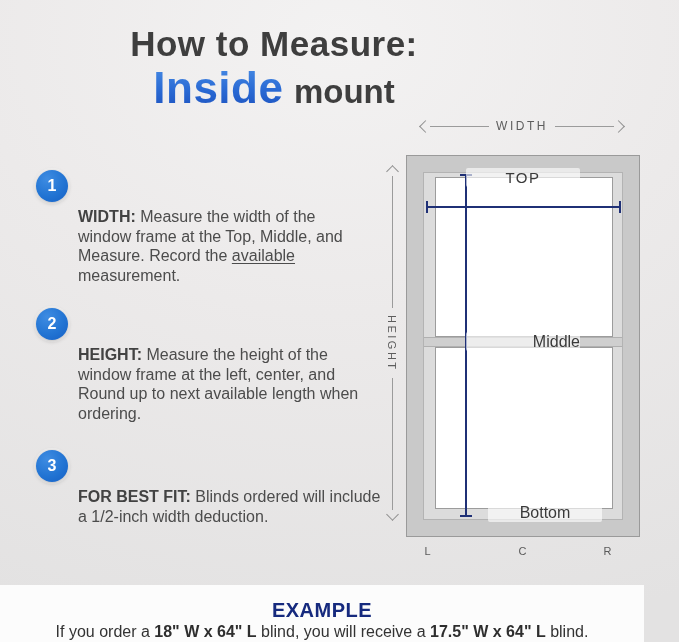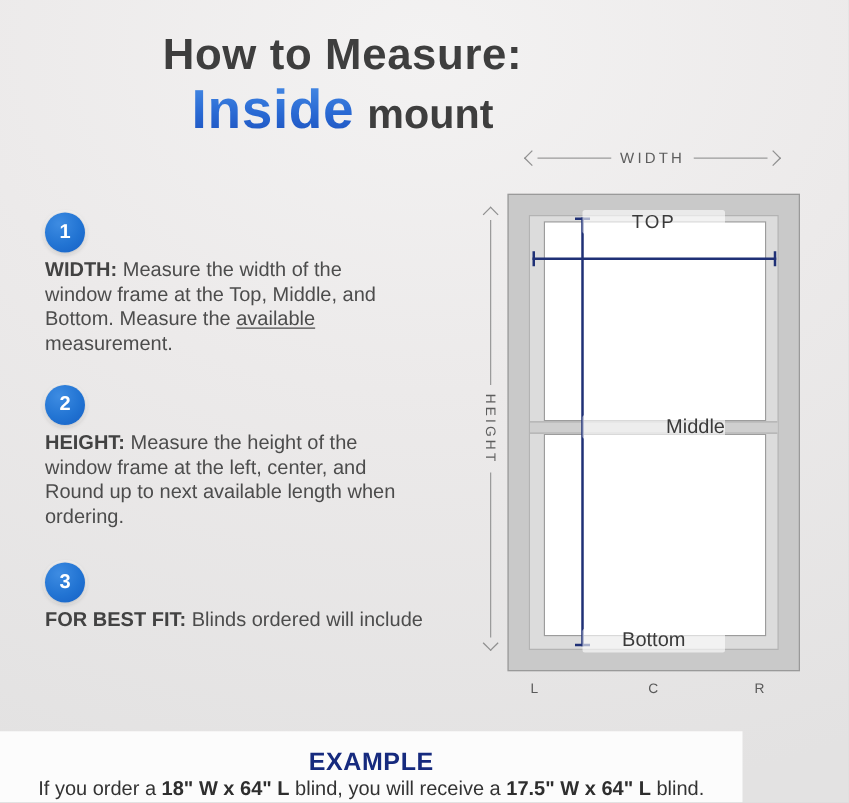--- a/index.html
+++ b/index.html
@@ -20,21 +20,21 @@
   .mount{font-size:33px;font-weight:700;color:#3e3e3e;margin-left:6px;}
   
   .step{position:absolute;left:36px;width:345px;}
   .badge{
     width:32px;height:32px;border-radius:50%;
     background:radial-gradient(circle at 35% 28%, #3e8ce2 0%, #2274d3 55%, #155fc4 100%);
     color:#fff;font-size:16px;font-weight:700;text-align:center;line-height:32px;
     box-shadow:0 1px 4px rgba(0,0,0,.25), 0 0 0 2px rgba(255,255,255,.45);
   }
   .txt{margin:5px 0 0 0;font-size:16px;line-height:19.5px;color:#4c4c4c;}
-  .line{display:block;}
+  .line{display:block;margin-left:42px;}
   .bold{font-weight:700;color:#424242;}
   .und{text-decoration:underline;text-underline-offset:2px;}
   #step-1{top:170px;} #step-2{top:308px;} #step-3{top:450px;}
   
   .warrow{position:absolute;left:421px;top:119px;width:202px;height:14px;display:flex;align-items:center;}
   .warrow .seg{flex:1;height:1px;background:#9b9b9b;}
   .arrow-label{font-size:12px;letter-spacing:2.5px;color:#5d5d5d;margin:0 7px;font-weight:400;}
   .chev{width:8px;height:8px;border-left:1.5px solid #8f8f8f;border-bottom:1.5px solid #8f8f8f;flex:none;}
   .chev.left{transform:rotate(45deg);}
   .chev.right{transform:rotate(225deg);}
@@ -57,27 +57,27 @@
   .mline-v .bar{position:absolute;top:0;bottom:0;left:5px;width:2px;background:#1f3076;}
   .mline-v::before,.mline-v::after{content:"";position:absolute;left:0;width:12px;height:2px;background:#1f3076;}
   .mline-v::before{top:0;} .mline-v::after{bottom:0;}
   .pill{
     position:absolute;left:466px;width:114px;text-align:center;
     background:rgba(255,255,255,.62);border-radius:2px;color:#3a3a3a;
     padding:1px 0;line-height:17px;
   }
   .pill.top-pill{top:168px;font-size:15px;letter-spacing:1.5px;font-weight:400;}
   .pill.mid-pill{top:332px;font-size:16px;text-align:right;}
-  .pill.bot-pill{top:503px;font-size:16px;}
+  .pill.bot-pill{top:503px;font-size:16px;margin-left:22px;}
   .lcr{position:absolute;top:545px;font-size:11px;color:#5a5a5a;letter-spacing:1px;}
   #lbl-l{left:421px;width:14px;text-align:center;}
   #lbl-c{left:516px;width:14px;text-align:center;}
   #lbl-r{left:601px;width:14px;text-align:center;}
   
-  .example{position:absolute;left:0;top:585px;width:594px;height:57px;background:#fcfcfc;text-align:center;}
+  .example{position:absolute;left:0;top:585px;width:644px;height:57px;background:#fcfcfc;text-align:center;}
   .ex-head{margin-top:15px;font-size:20px;font-weight:700;color:#162a7e;letter-spacing:.5px;line-height:20px;}
   .ex-line{margin-top:2px;font-size:16px;color:#333;line-height:19px;}
   .ex-line .bold{color:#2e2e2e;}
 </style>
 </head>
 <body>
 
 <div class="canvas">
 
   <header class="title">
@@ -86,39 +86,40 @@
       <span class="inside">Inside</span>
       <span class="mount">mount</span>
     </div>
   </header>
 
   <div class="step" id="step-1">
     <div class="badge">1</div>
     <p class="txt">
       <span class="line"><span class="bold">WIDTH:</span><span> Measure the width of the</span></span>
       <span class="line">window frame at the Top, Middle, and</span>
-      <span class="line"><span>Bottom. Measure the </span><span class="und">available</span></span>
+      <span class="line"><span>Measure. Record the </span><span class="und">available</span></span>
       <span class="line">measurement.</span>
     </p>
   </div>
 
   <div class="step" id="step-2">
     <div class="badge">2</div>
     <p class="txt">
       <span class="line"><span class="bold">HEIGHT:</span><span> Measure the height of the</span></span>
       <span class="line">window frame at the left, center, and</span>
       <span class="line">Round up to next available length when</span>
       <span class="line">ordering.</span>
     </p>
   </div>
 
   <div class="step" id="step-3">
     <div class="badge">3</div>
     <p class="txt">
       <span class="line"><span class="bold">FOR BEST FIT:</span><span> Blinds ordered will include</span></span>
+      <span class="line">a 1/2-inch width deduction.</span>
     </p>
   </div>
 
   <div class="warrow">
     <span class="chev left"></span>
     <span class="seg"></span>
     <span class="arrow-label">WIDTH</span>
     <span class="seg"></span>
     <span class="chev right"></span>
   </div>

